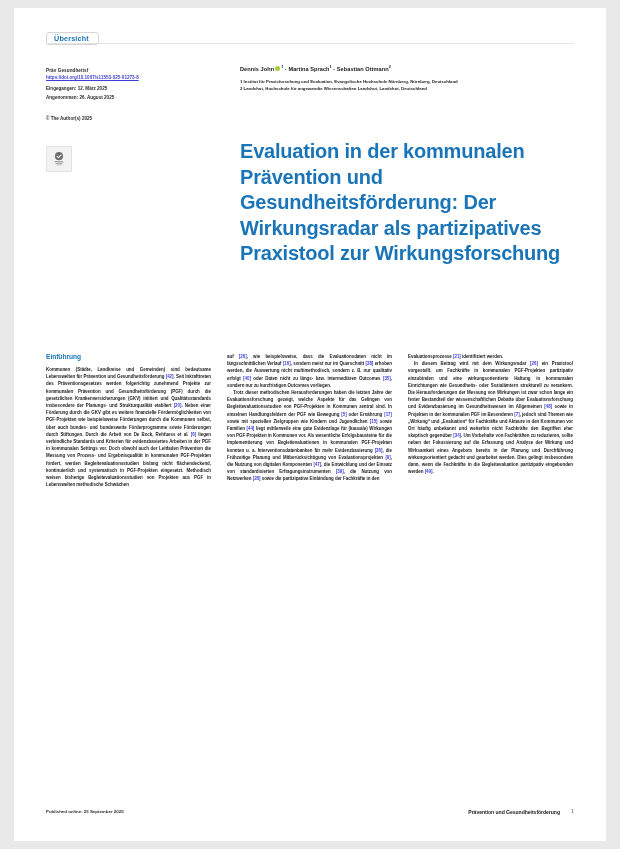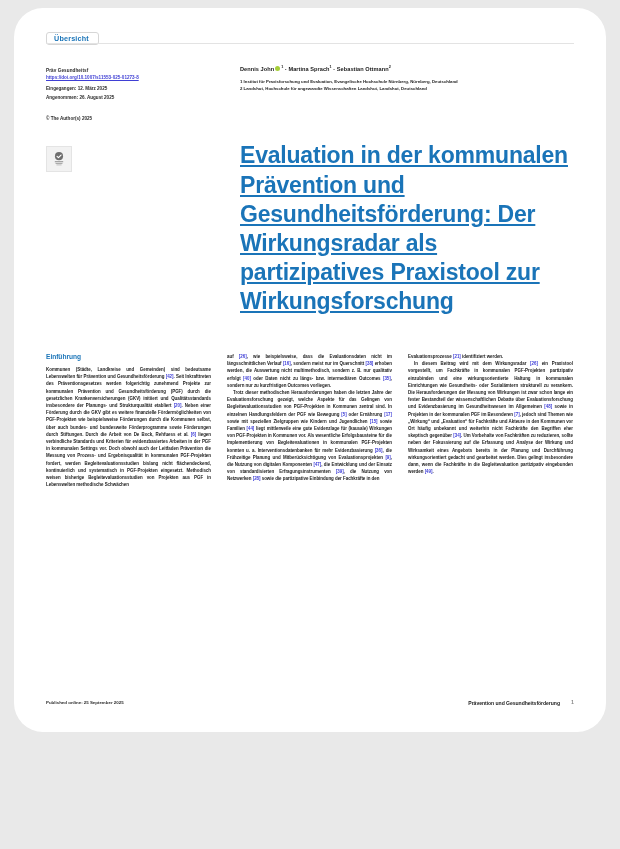--- a/index.html
+++ b/index.html
@@ -11,25 +11,24 @@
     width: 620px;
     height: 849px;
     font-family: "Liberation Sans", sans-serif;
     overflow: hidden;
   }
   .page {
     position: absolute;
     left: 14px;
     top: 8px;
     width: 592px;
-    height: 724px;
+    height: 833px;
     background: #ffffff;
     box-sizing: border-box;
     padding: 0;
-    border-radius: 29px;
   }
 
   
   .badge-row {
     position: absolute;
     left: 32px;
     top: 19px;
     width: 528px;
     height: 17px;
   }
@@ -144,26 +143,25 @@
     color: #232323;
     line-height: 1.6;
   }
 
   
   .title {
     position: absolute;
     left: 226px;
     top: 118px;
     width: 338px;
-    font-size: 23px;
+    font-size: 20px;
     font-weight: bold;
     line-height: 1.27;
     color: #1a74b8;
     letter-spacing: -.2px;
-    text-decoration: underline;
   }
 
   
   .columns {
     position: absolute;
     left: 32px;
     top: 345px;
     width: 528px;
     height: 460px;
     display: flex;

